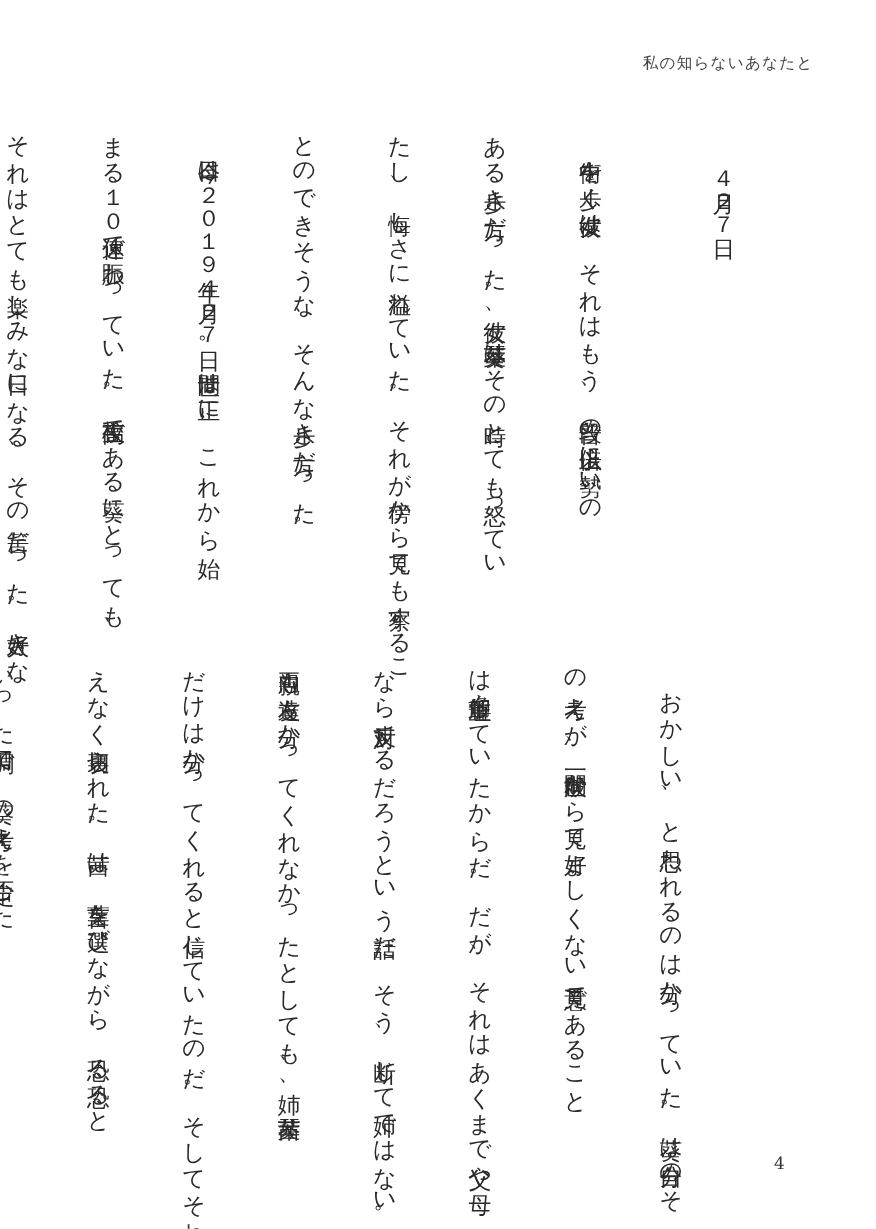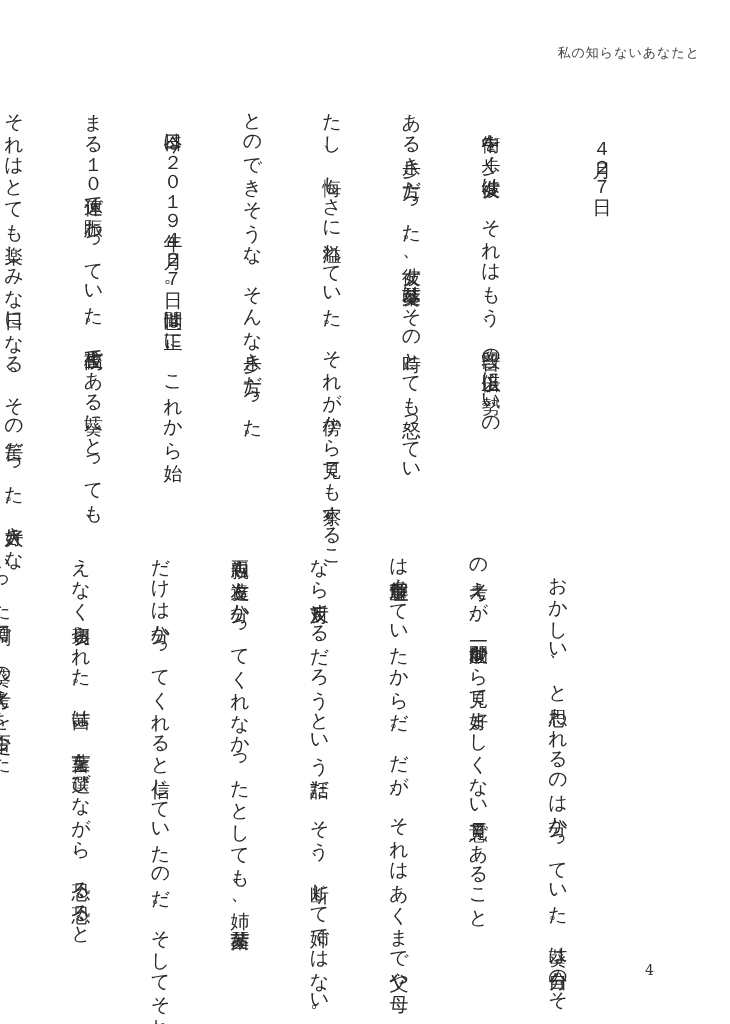--- a/index.html
+++ b/index.html
@@ -1,18 +1,18 @@
 <!DOCTYPE html>
 <html><head>
 <meta charset="utf-8">
 <style>
   html, body { margin:0; padding:0; background:#ffffff; }
   body { width:730px; height:1024px; position:relative; overflow:hidden;
          font-family:"DejaVu Serif","Liberation Serif",serif; color:#2a2a2a; }
-  .running-head { position:absolute; top:44px; right:30px; font-size:13px; letter-spacing:1px; color:#444; }
+  .running-head { position:absolute; top:44px; right:52px; font-size:13px; letter-spacing:1px; color:#444; }
   .page-number { position:absolute; top:962px; left:645px; font-size:14px; color:#333; }
   .block { position:absolute; writing-mode:vertical-rl; font-size:19px; line-height:26.5px;
            letter-spacing:0.3px; white-space:pre; }
   .block-top { top:100px; right:172px; height:390px; }
   .block-bottom { top:545px; right:105px; height:390px; }
   .date { position:absolute; top:128px; left:590px; writing-mode:vertical-rl; font-size:19px; line-height:26px; }
   .line { display:block; }
 </style>
 </head>
 <body>

